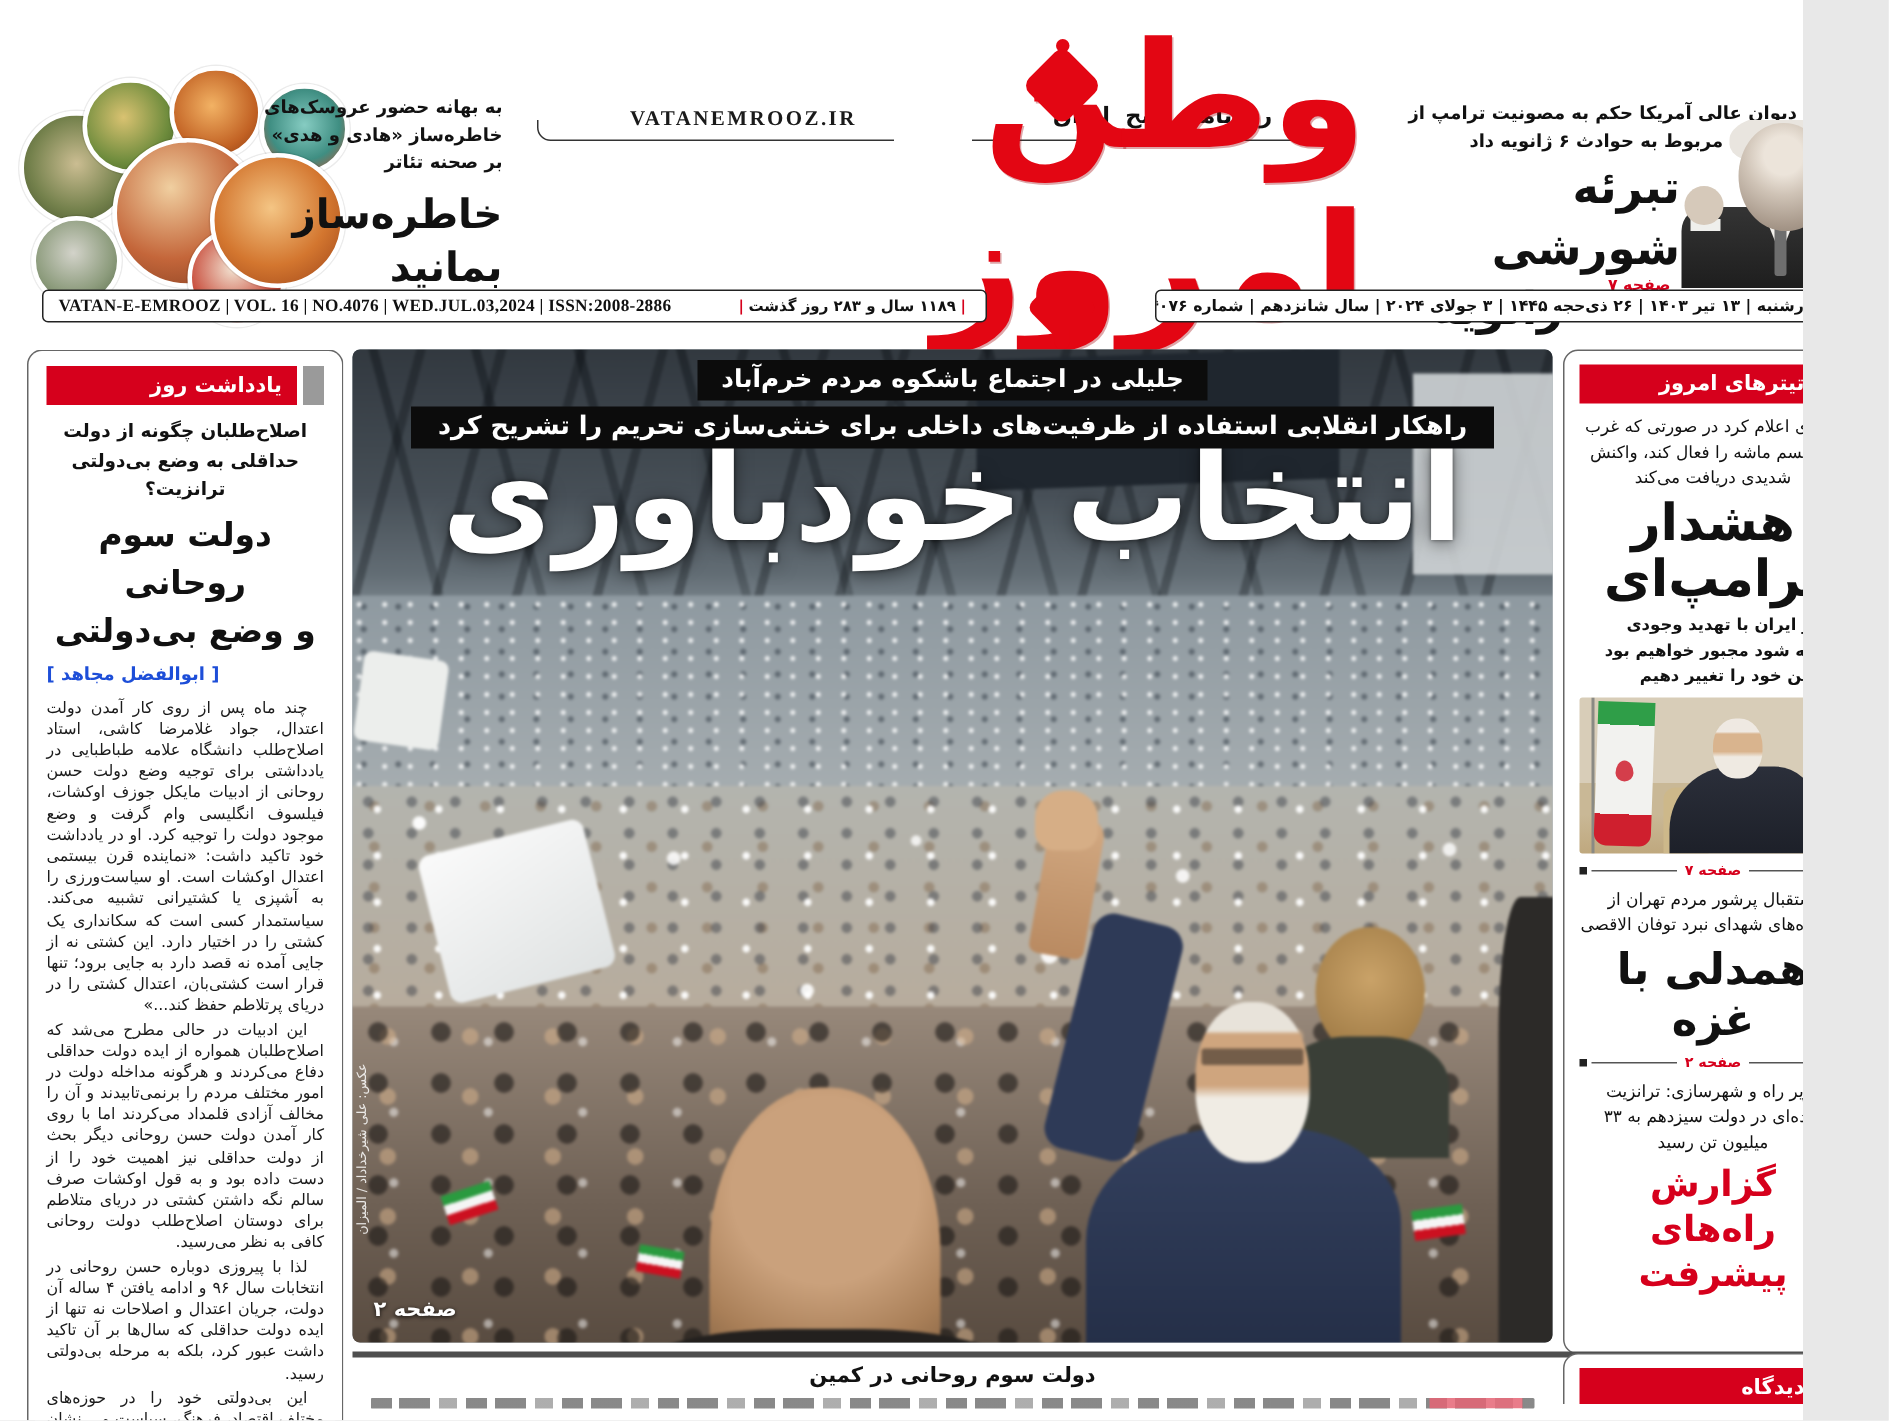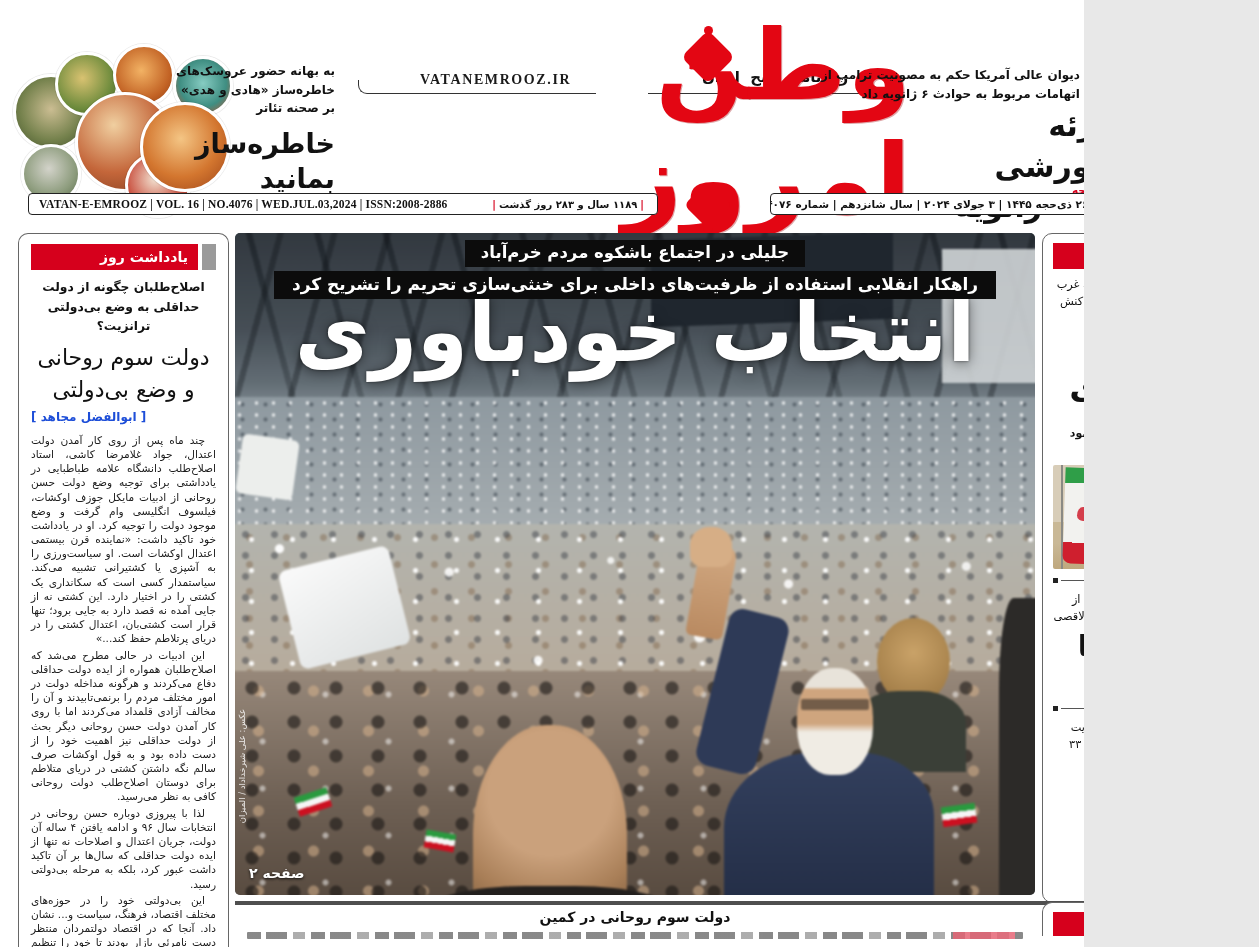--- a/index.html
+++ b/index.html
@@ -1,20 +1,20 @@
 <!DOCTYPE html>
 <html lang="fa" style="--red: #d6001c; --logo-red: #e30613; --beige: #efe8d5; --tab-gray: #9a9a9a; --rule-gray: #4f4f4f;"><head>
 <meta charset="utf-8">
 <style>
   :root{
     --red:#d6001c; --logo-red:#e30613; --beige:#efe8d5; --tab-gray:#9a9a9a; --rule-gray:#4f4f4f;
   }
   *{box-sizing:border-box; margin:0; padding:0;}
   html,body{background:#e8e8e8;}
-  .page{position:relative; width:1084px; height:947px; background:#fff; overflow:hidden;
+  .page{position:relative; width:1202px; height:947px; background:#fff; overflow:hidden;
         font-family:"DejaVu Sans",sans-serif; color:#111;}
 
   
   .collage{position:absolute; left:25px; top:52px; width:210px; height:155px;}
   .collage .c{position:absolute; border-radius:50%; border:3px solid #fff; box-shadow:0 0 0 1px rgba(0,0,0,.08);}
   .c-b {left:50px;  top:40px;  width:100px;height:100px;background:radial-gradient(circle at 38% 32%, #f0cfa0, #c4663a 55%, #7c3a1e);}
   .c-1 {left:30px;  top:0;     width:64px; height:64px; background:radial-gradient(circle at 42% 40%, #d9c271, #6d8b3c 62%, #3e5922);}
   .c-2 {left:88px;  top:-8px;  width:62px; height:62px; background:radial-gradient(circle at 45% 42%, #f2b264, #c26224 64%, #8a3a12);}
   .c-3 {left:148px; top:4px;   width:60px; height:60px; background:radial-gradient(circle at 50% 45%, #86ccc2, #3f8e82 58%, #b85232 95%);}
   .c-4 {left:115px; top:50px;  width:90px; height:90px; background:radial-gradient(circle at 45% 40%, #f4c584, #d3762f 56%, #9c4318);}
@@ -79,21 +79,21 @@
   .sec-head{display:flex; gap:4px; height:26px; margin-bottom:8px;}
   .sec-tab{width:14px; background:var(--tab-gray,#9a9a9a);}
   .sec-bar{flex:1; background:var(--red); color:#fff; font-size:14px; font-weight:bold;
            display:flex; align-items:center; padding:0 10px;}
 
   
   .note-col{position:absolute; left:18px; top:233px; width:211px; height:714px;
             border:1.5px solid #666; border-bottom:none; border-radius:10px 10px 0 0;
             padding:10px 12px 0; direction:rtl; overflow:hidden; background:#fff;}
   .note-kicker{text-align:center; font-size:12.3px; font-weight:bold; line-height:1.6; margin:4px 0 2px;}
-  .note-title{text-align:center; font-size:22px; font-weight:normal; line-height:1.45; margin:5px 0 2px; letter-spacing:-.5px;}
+  .note-title{text-align:center; font-size:22px; font-weight:bold; line-height:1.45; margin:5px 0 2px; letter-spacing:-.5px;}
   .note-author{text-align:left; font-size:12px; font-weight:bold; margin:4px 0 9px; color:#1d4ed8;}
   .note-body p{font-size:10.6px; line-height:1.34; text-align:justify; text-indent:11px; color:#1b1b1b; margin-bottom:2px;}
 
   
   .main-story{position:absolute; left:235px; top:233px; width:800px; height:662px;
               border-radius:5px; overflow:hidden; background:#7d8890;}
   .scene{position:absolute; inset:-4px; filter:blur(1.1px);}
   .scene div{position:absolute;}
   .ph-ceiling{left:0; right:0; top:0; height:27%;
       background:

